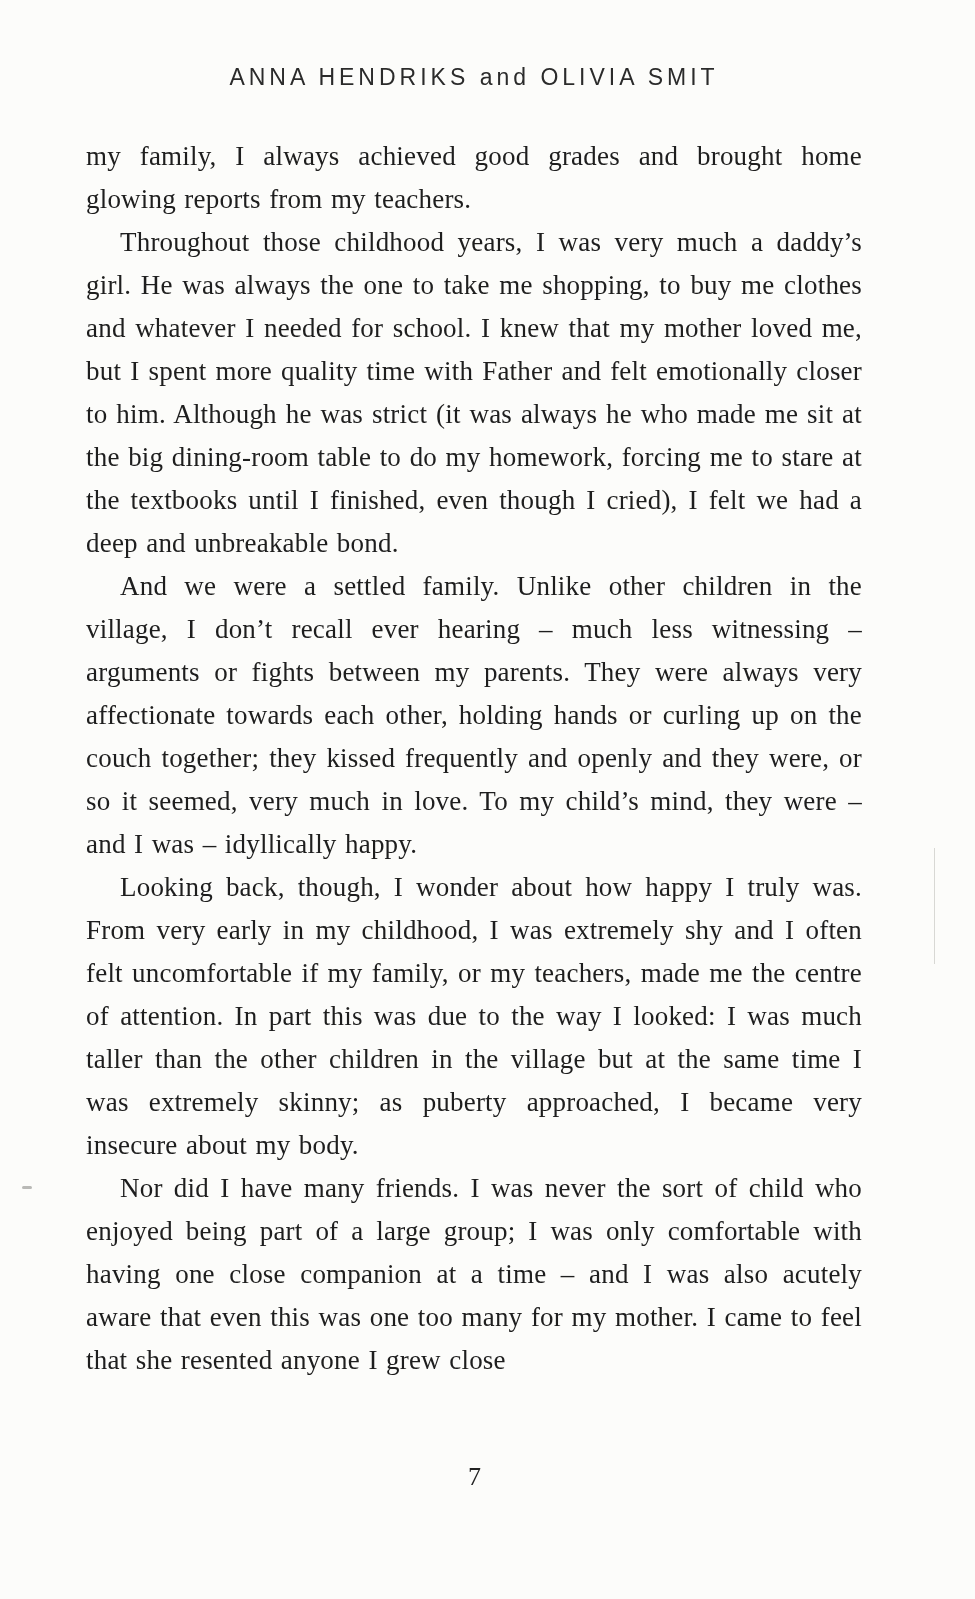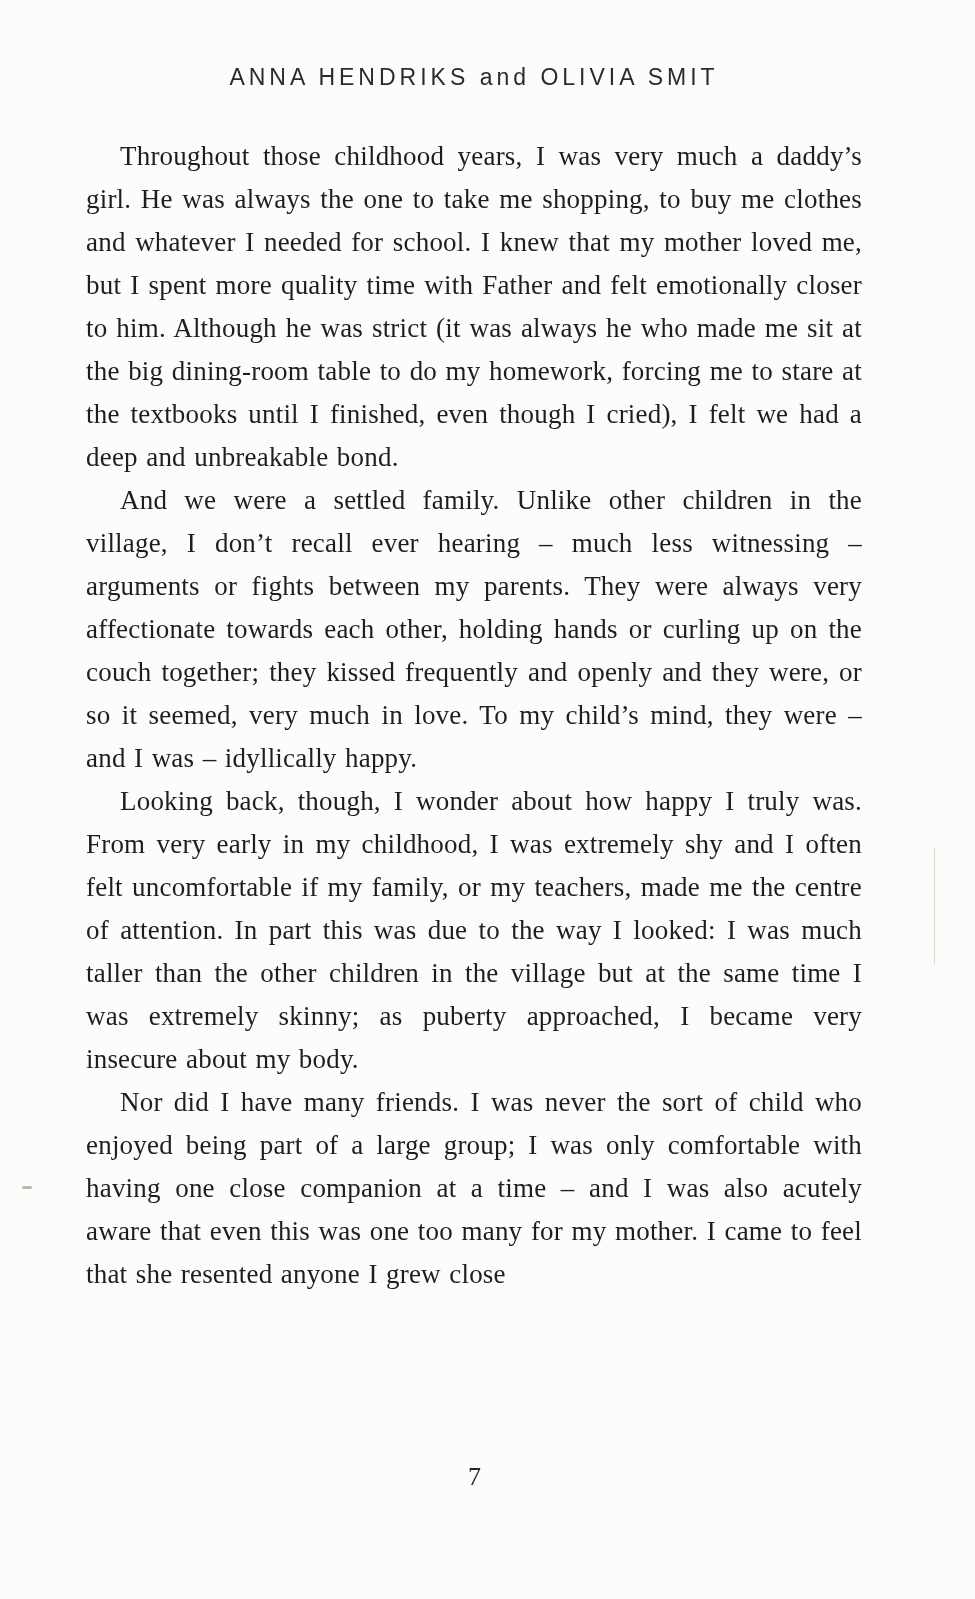--- a/index.html
+++ b/index.html
@@ -67,20 +67,21 @@
   }
 </style>
 </head>
 <body>
 
 <div class="page">
 
   <div class="running-head">ANNA HENDRIKS and OLIVIA SMIT</div>
 
   <div class="body-text">
+    <p class="first">my family, I always achieved good grades and brought home glowing reports from my teachers.</p>
     <p>Throughout those childhood years, I was very much a daddy’s girl. He was always the one to take me shopping, to buy me clothes and whatever I needed for school. I knew that my mother loved me, but I spent more quality time with Father and felt emotionally closer to him. Although he was strict (it was always he who made me sit at the big dining-room table to do my homework, forcing me to stare at the textbooks until I finished, even though I cried), I felt we had a deep and unbreakable bond.</p>
     <p>And we were a settled family. Unlike other children in the village, I don’t recall ever hearing – much less witnessing – arguments or fights between my parents. They were always very affectionate towards each other, holding hands or curling up on the couch together; they kissed frequently and openly and they were, or so it seemed, very much in love. To my child’s mind, they were – and I was – idyllically happy.</p>
     <p>Looking back, though, I wonder about how happy I truly was. From very early in my childhood, I was extremely shy and I often felt uncomfortable if my family, or my teachers, made me the centre of attention. In part this was due to the way I looked: I was much taller than the other children in the village but at the same time I was extremely skinny; as puberty approached, I became very insecure about my body.</p>
     <p>Nor did I have many friends. I was never the sort of child who enjoyed being part of a large group; I was only comfortable with having one close companion at a time – and I was also acutely aware that even this was one too many for my mother. I came to feel that she resented anyone I grew close</p>
   </div>
 
   <div class="folio">7</div>
 
   <div class="artifact-dash"></div>
   <div class="artifact-line"></div>

